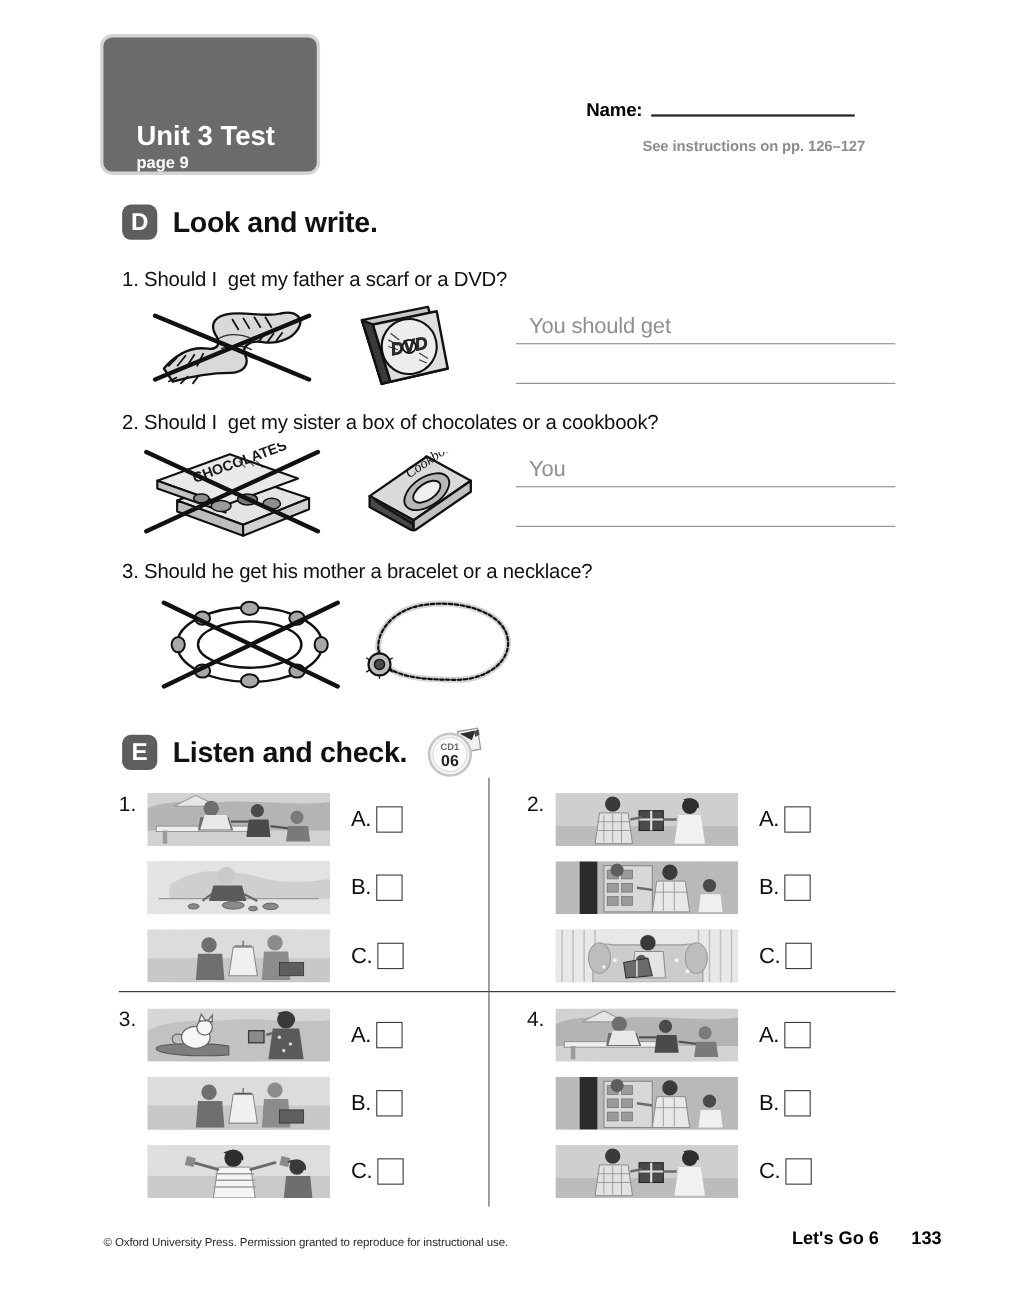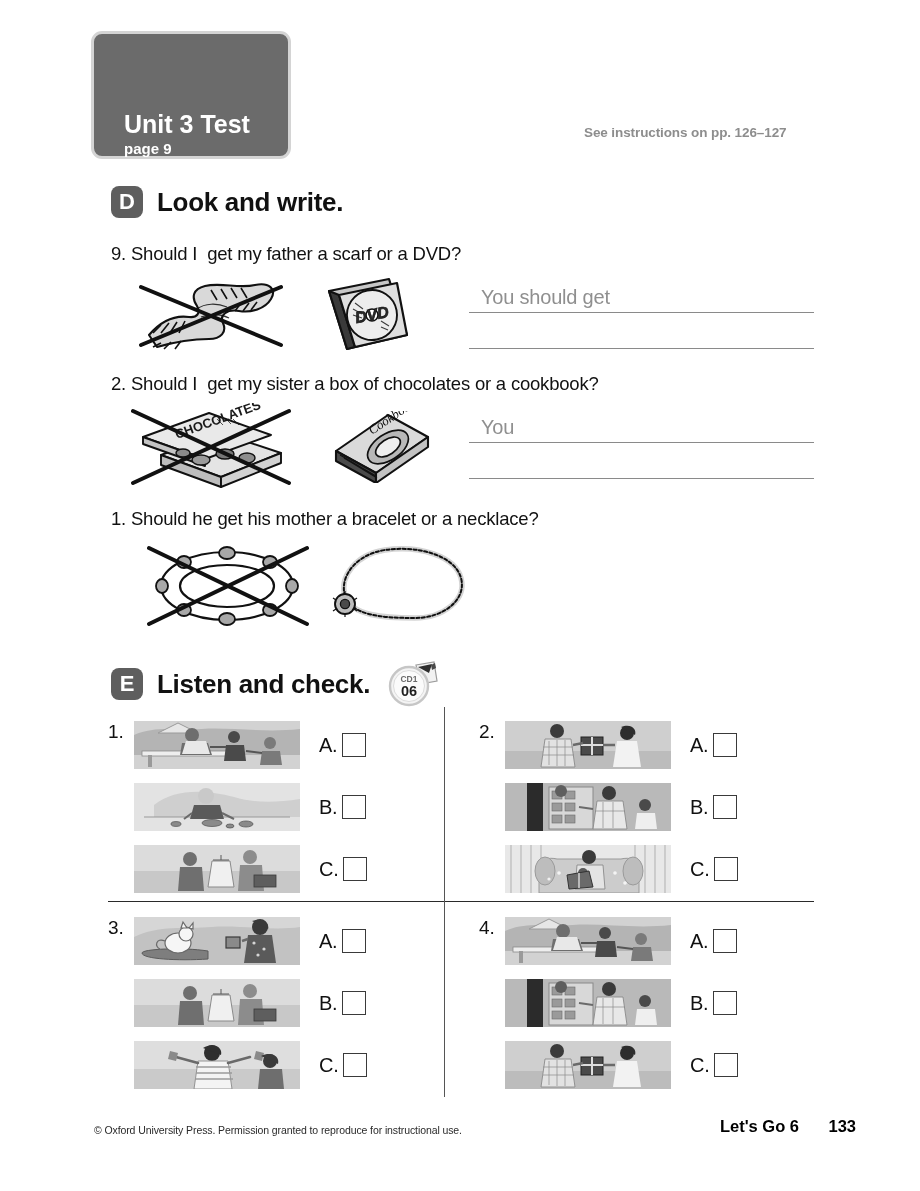--- a/index.html
+++ b/index.html
@@ -136,31 +136,35 @@
 </head>
 <body>
 
 <div class="header">
 
   <div class="unit-badge">
     <div class="unit-title">Unit 3 Test</div>
     <div class="unit-page">page 9</div>
   </div>
 
+  <div class="name-row">
+    <span class="name-label">Name:</span>
+    <span class="name-rule"></span>
+  </div>
 
   <div class="instructions">See instructions on pp. 126–127</div>
 </div>
 
 <div class="section-head" style="left:111px; top:186px;">
   <div class="letter-badge">D</div>
   <div class="section-title">Look and write.</div>
 </div>
 
 <div class="q-block" style="top:243px;">
-  <div class="q-text">9. Should I  get my father a scarf or a DVD?</div>
+  <div class="q-text">1. Should I  get my father a scarf or a DVD?</div>
   <div class="q-body">
 
     <div class="pic" style="left:20px; top:0;">
       <svg width="160" height="80" viewBox="0 0 160 80">
         <g fill="#d9d9d9" stroke="#111" stroke-width="2.1" stroke-linejoin="round">
           <path d="M18 62 C30 48 44 42 58 44 C66 45 70 40 66 33 C60 24 62 16 74 13
                    C90 9 108 16 124 12 C138 9 146 16 140 26 C134 36 120 40 108 38
                    C96 36 88 42 92 50 C96 59 90 66 78 66 C60 66 40 70 26 74 Z"></path>
         </g>
         <g stroke="#111" stroke-width="1.6" fill="none">
@@ -265,21 +269,21 @@
     <div class="answer-area">
       <div class="ans-line">
         <span class="ans-hint">You</span>
       </div>
       <div class="ans-line"></div>
     </div>
   </div>
 </div>
 
 <div class="q-block" style="top:508px;">
-  <div class="q-text">1. Should he get his mother a bracelet or a necklace?</div>
+  <div class="q-text">3. Should he get his mother a bracelet or a necklace?</div>
   <div class="q-body">
 
     <div class="pic" style="left:26px; top:2px;">
       <svg width="180" height="92" viewBox="0 0 180 92">
         <g fill="none" stroke="#111" stroke-width="2.2">
           <ellipse cx="90" cy="46" rx="66" ry="34"></ellipse>
           <ellipse cx="90" cy="46" rx="47" ry="21"></ellipse>
         </g>
 
         <g stroke="#111" stroke-width="1.8" fill="#a8a8a8">

